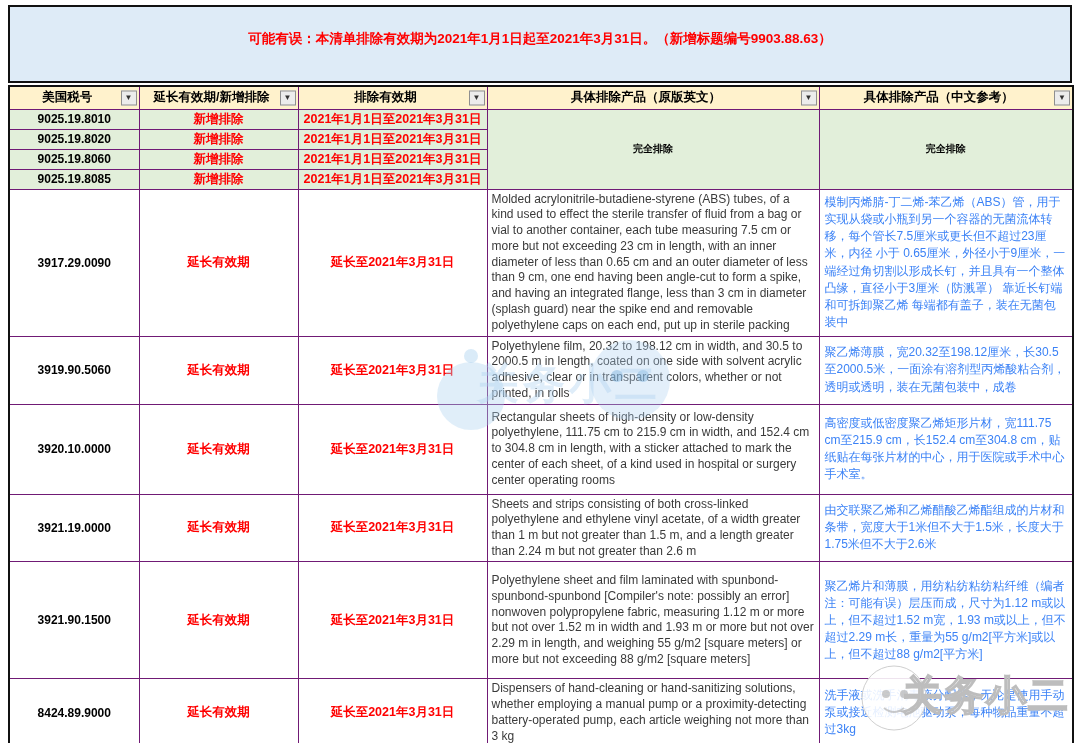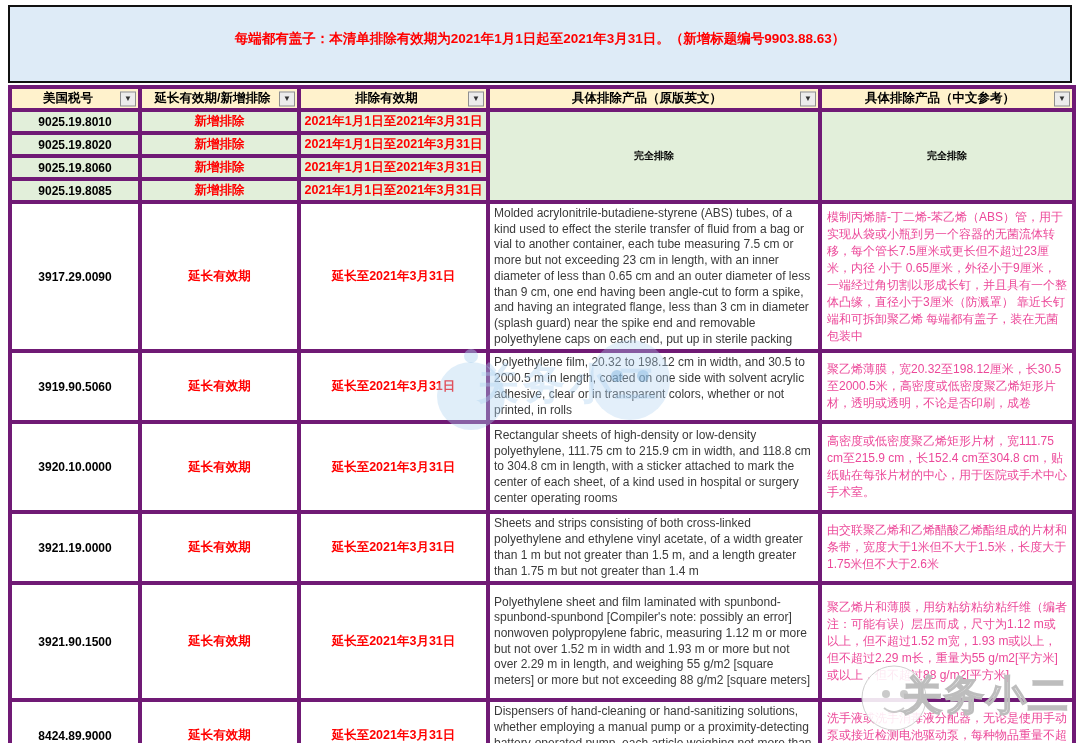--- a/index.html
+++ b/index.html
@@ -13,39 +13,39 @@
     box-sizing:border-box; width:1064px; height:78px;
     border:2px solid #111; background:#DEEBF7; text-align:center; padding-top:13px;
   }
   .main-title { font-size:17px; font-weight:bold; color:#000; letter-spacing:0.5px; }
   .sub-title  { font-size:13.5px; font-weight:bold; color:#FF0000; margin-top:10px; }
 
   table.grid {
     border-collapse:collapse; table-layout:fixed; width:1064px; margin-top:2px;
     border:2px solid #111;
   }
-  .grid th, .grid td { border:4px solid #701a75; box-sizing:border-box; overflow:hidden; }
+  .grid th, .grid td { border:1px solid #701a75; box-sizing:border-box; overflow:hidden; }
 
   .grid thead th {
     background:#FFF2CC; height:23px; font-size:12.5px; font-weight:bold; color:#000;
     text-align:center; position:relative; padding:0 16px 0 2px;
   }
   .filter-btn {
     position:absolute; right:2px; top:50%; transform:translateY(-50%);
     width:14px; height:13px; background:#ECECEC; border:1px solid #8f8f8f;
     font-size:8px; line-height:11px; color:#333; text-align:center; cursor:pointer;
   }
 
   tr.green-row td { background:#E2EFDA; height:17px; }
   td.code   { font-weight:bold; font-size:12px; color:#000; text-align:center; vertical-align:middle; }
   td.redtxt { font-weight:bold; font-size:12.5px; color:#FF0000; text-align:center; vertical-align:middle; }
   td.full-excl { font-weight:bold; font-size:10px; color:#000; text-align:center; vertical-align:middle; background:#E2EFDA; }
 
   td.desc-en { font-size:12px; color:#3A3A3A; line-height:1.31; padding:2px 4px; text-align:left; vertical-align:middle; }
-  td.desc-cn { font-size:12px;  color:#ec4899; line-height:1.42; padding:2px 5px; text-align:left; vertical-align:middle; }
+  td.desc-cn { font-size:12px;  color:#3b82f6; line-height:1.42; padding:2px 5px; text-align:left; vertical-align:middle; }
 
   tr.h-147 { height:147px; } tr.h-68 { height:68px; } tr.h-90 { height:90px; }
   tr.h-58  { height:58px; }  tr.h-117 { height:117px; } tr.h-54 { height:54px; }
 
   .wm { position:absolute; pointer-events:none; }
   .wm-center { left:425px; top:318px; width:260px; height:130px; }
   .wm-center .wm-text {
     position:absolute; left:52px; top:38px; font-size:42px; font-weight:bold;
     color:rgba(174,210,240,0.40); letter-spacing:4px; white-space:nowrap;
   }
@@ -56,21 +56,21 @@
     letter-spacing:2px; white-space:nowrap;
   }
 </style>
 </head>
 <body>
 
 <div class="page">
   <div class="sheet">
 
     <div class="title-box">
-      <div class="sub-title">每端都有盖子：本清单排除有效期为2021年1月1日起至2021年3月31日。（新增标题编号9903.88.63）</div>
+      <div class="sub-title">可能有误：本清单排除有效期为2021年1月1日起至2021年3月31日。（新增标题编号9903.88.63）</div>
     </div>
 
     <table class="grid">
       <colgroup>
         <col style="width:130px">
           <col style="width:159px">
           <col style="width:189px">
         <col style="width:332px">
           <col style="width:254px">
       </colgroup>
@@ -127,34 +127,34 @@
           <td class="redtxt">延长有效期</td>
           <td class="redtxt">延长至2021年3月31日</td>
           <td class="desc-en">Molded acrylonitrile-butadiene-styrene (ABS) tubes, of a kind used to effect the sterile transfer of fluid from a bag or vial to another container, each tube measuring 7.5 cm or more but not exceeding 23 cm in length, with an inner diameter of less than 0.65 cm and an outer diameter of less than 9 cm, one end having been angle-cut to form a spike, and having an integrated flange, less than 3 cm in diameter (splash guard) near the spike end and removable polyethylene caps on each end, put up in sterile packing</td>
           <td class="desc-cn">模制丙烯腈-丁二烯-苯乙烯（ABS）管，用于实现从袋或小瓶到另一个容器的无菌流体转移，每个管长7.5厘米或更长但不超过23厘米，内径 小于 0.65厘米，外径小于9厘米，一端经过角切割以形成长钉，并且具有一个整体凸缘，直径小于3厘米（防溅罩） 靠近长钉端和可拆卸聚乙烯 每端都有盖子，装在无菌包装中</td>
         </tr>
         <tr class="h-68">
           <td class="code">3919.90.5060</td>
           <td class="redtxt">延长有效期</td>
           <td class="redtxt">延长至2021年3月31日</td>
           <td class="desc-en">Polyethylene film, 20.32 to 198.12 cm in width, and 30.5 to 2000.5 m in length, coated on one side with solvent acrylic adhesive, clear or in transparent colors, whether or not printed, in rolls</td>
-          <td class="desc-cn">聚乙烯薄膜，宽20.32至198.12厘米，长30.5至2000.5米，高密度或低密度聚乙烯矩形片材，透明或透明，不论是否印刷，成卷</td>
+          <td class="desc-cn">聚乙烯薄膜，宽20.32至198.12厘米，长30.5至2000.5米，一面涂有溶剂型丙烯酸粘合剂，透明或透明，装在无菌包装中，成卷</td>
         </tr>
         <tr class="h-90">
           <td class="code">3920.10.0000</td>
           <td class="redtxt">延长有效期</td>
           <td class="redtxt">延长至2021年3月31日</td>
-          <td class="desc-en">Rectangular sheets of high-density or low-density polyethylene, 111.75 cm to 215.9 cm in width, and 118.8 cm to 304.8 cm in length, with a sticker attached to mark the center of each sheet, of a kind used in hospital or surgery center operating rooms</td>
+          <td class="desc-en">Rectangular sheets of high-density or low-density polyethylene, 111.75 cm to 215.9 cm in width, and 152.4 cm to 304.8 cm in length, with a sticker attached to mark the center of each sheet, of a kind used in hospital or surgery center operating rooms</td>
           <td class="desc-cn">高密度或低密度聚乙烯矩形片材，宽111.75 cm至215.9 cm，长152.4 cm至304.8 cm，贴纸贴在每张片材的中心，用于医院或手术中心手术室。</td>
         </tr>
         <tr class="h-58">
           <td class="code">3921.19.0000</td>
           <td class="redtxt">延长有效期</td>
           <td class="redtxt">延长至2021年3月31日</td>
-          <td class="desc-en">Sheets and strips consisting of both cross-linked polyethylene and ethylene vinyl acetate, of a width greater than 1 m but not greater than 1.5 m, and a length greater than 1.75 m but not greater than 1.4 m</td>
+          <td class="desc-en">Sheets and strips consisting of both cross-linked polyethylene and ethylene vinyl acetate, of a width greater than 1 m but not greater than 1.5 m, and a length greater than 2.24 m but not greater than 2.6 m</td>
           <td class="desc-cn">由交联聚乙烯和乙烯醋酸乙烯酯组成的片材和条带，宽度大于1米但不大于1.5米，长度大于1.75米但不大于2.6米</td>
         </tr>
         <tr class="h-117">
           <td class="code">3921.90.1500</td>
           <td class="redtxt">延长有效期</td>
           <td class="redtxt">延长至2021年3月31日</td>
           <td class="desc-en">Polyethylene sheet and film laminated with spunbond-spunbond-spunbond [Compiler's note: possibly an error] nonwoven polypropylene fabric, measuring 1.12 m or more but not over 1.52 m in width and 1.93 m or more but not over 2.29 m in length, and weighing 55 g/m2 [square meters] or more but not exceeding 88 g/m2 [square meters]</td>
           <td class="desc-cn">聚乙烯片和薄膜，用纺粘纺粘纺粘纤维（编者注：可能有误）层压而成，尺寸为1.12 m或以上，但不超过1.52 m宽，1.93 m或以上，但不超过2.29 m长，重量为55 g/m2[平方米]或以上，但不超过88 g/m2[平方米]</td>
         </tr>
         <tr class="h-54">

